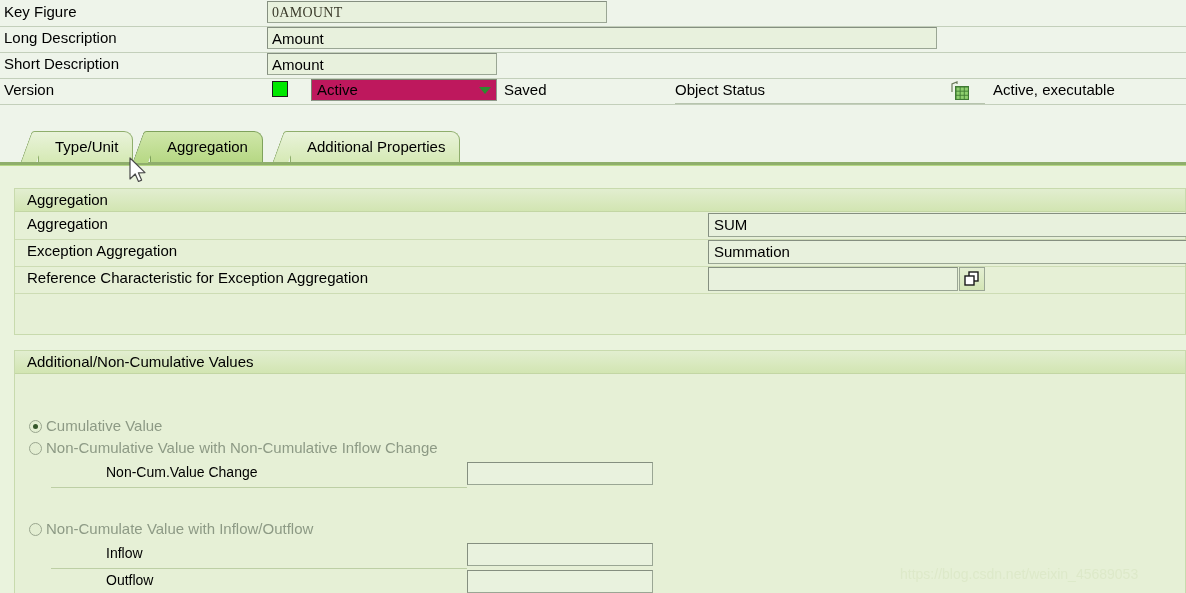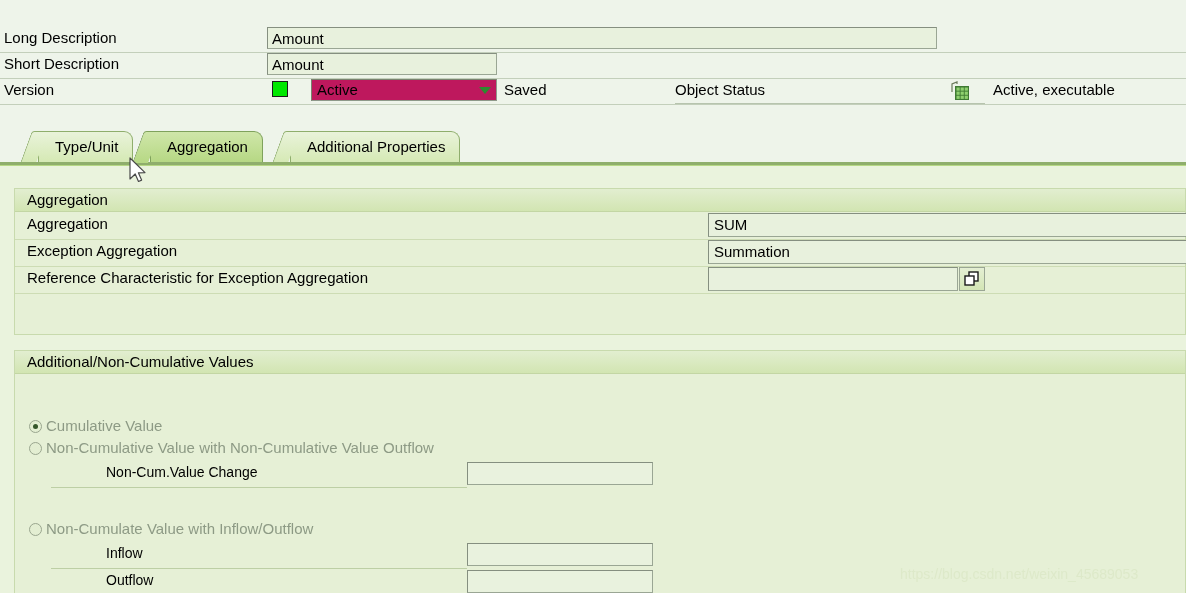--- a/index.html
+++ b/index.html
@@ -385,20 +385,24 @@
     color: #dde9c9;
     white-space: nowrap;
     z-index: 30;
   }
 </style>
 </head>
 <body>
 
 <div class="header-area">
 
+  <div class="hdr-row r0">
+    <span class="hdr-label">Key Figure</span>
+    <div class="fld fld-keyfigure readonly-mono">0AMOUNT</div>
+  </div>
 
   <div class="hdr-row r1">
     <span class="hdr-label">Long Description</span>
     <div class="fld fld-longdesc">Amount</div>
   </div>
 
   <div class="hdr-row r2">
     <span class="hdr-label">Short Description</span>
     <div class="fld fld-shortdesc">Amount</div>
   </div>
@@ -479,21 +483,21 @@
   </div>
 
   <div class="panel panel-cum">
     <div class="panel-title">Additional/Non-Cumulative Values</div>
 
     <div class="radio-line rl0">
       <span class="rb checked"></span><span>Cumulative Value</span>
     </div>
 
     <div class="radio-line rl1">
-      <span class="rb"></span><span>Non-Cumulative Value with Non-Cumulative Value Outflow</span>
+      <span class="rb"></span><span>Non-Cumulative Value with Non-Cumulative Inflow Change</span>
     </div>
 
     <div class="sub-row sr0">
       <div class="underline"></div>
       <span class="sub-label">Non-Cum.Value Change</span>
       <div class="sub-input"></div>
     </div>
 
     <div class="radio-line rl2">
       <span class="rb"></span><span>Non-Cumulate Value with Inflow/Outflow</span>

